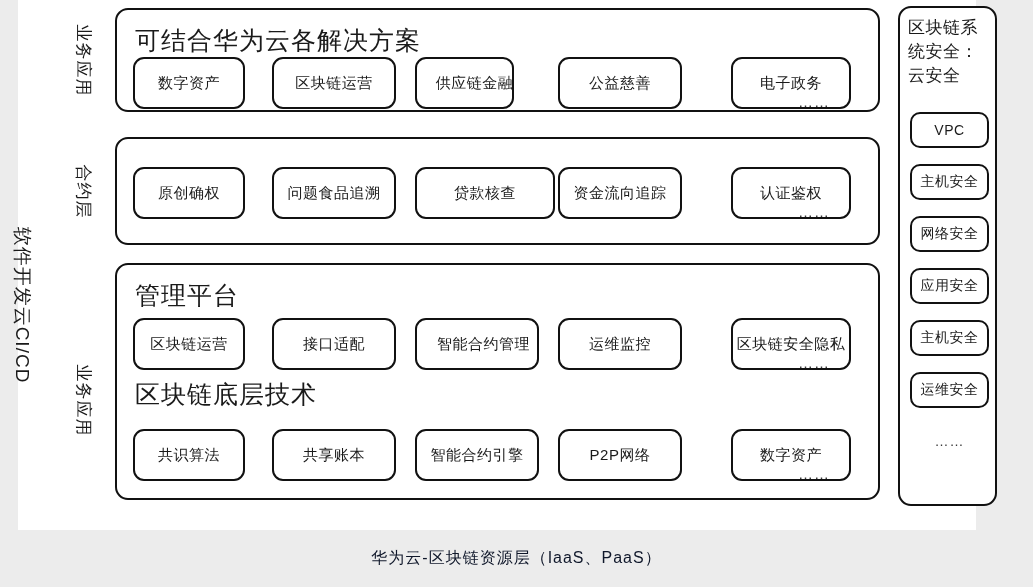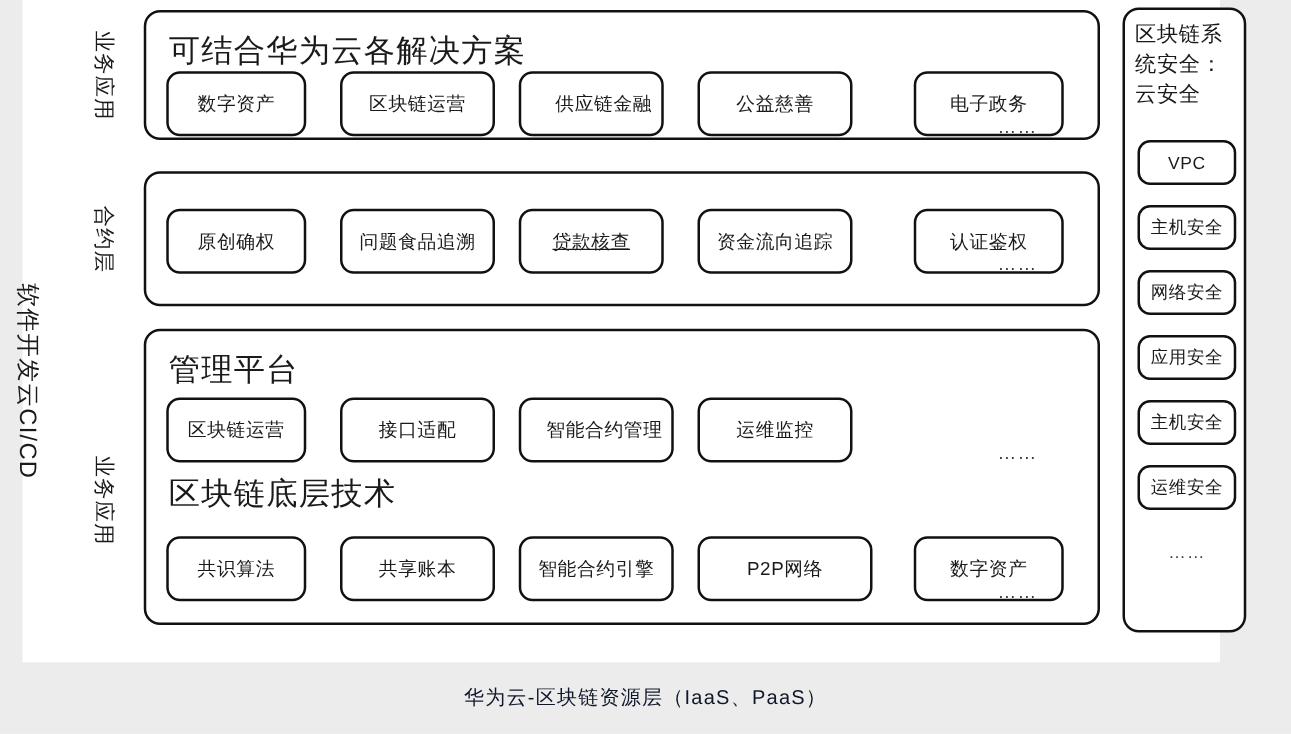--- a/index.html
+++ b/index.html
@@ -130,51 +130,52 @@
         <span>业务应用</span>
       </div>
     </div>
 
   <div class="maincol">
       <div class="panel" style="top: 8px; height: 104px;">
         <div class="panel-title" style="top: 14px;">可结合华为云各解决方案</div>
         <div class="chip-row" style="top: 47px;">
           <div class="chip" style="left: 16px; width: 112px;">数字资产</div>
           <div class="chip" style="left: 155px; width: 124px;">区块链运营</div>
-          <div class="chip" style="left: 298px; width: 116px; padding-left: 20px;">供应链金融</div>
+          <div class="chip" style="left: 298px; width: 99px; padding-left: 20px;">供应链金融</div>
           <div class="chip" style="left: 441px; width: 124px;">公益慈善</div>
           <div class="chip" style="left: 614px; width: 120px;">电子政务</div>
           <div class="dots" style="left: 681px; top: 36px;">……</div>
         </div>
       </div>
       <div class="panel" style="top: 137px; height: 108px;">
         <div class="chip-row" style="top: 28px;">
           <div class="chip" style="left: 16px; width: 112px;">原创确权</div>
           <div class="chip" style="left: 155px; width: 124px;">问题食品追溯</div>
-          <div class="chip" style="left: 298px; width: 116px; text-decoration: underline;">贷款核查</div>
+          <div class="chip" style="left: 298px; width: 140px;">贷款核查</div>
           <div class="chip" style="left: 441px; width: 124px;">资金流向追踪</div>
           <div class="chip" style="left: 614px; width: 120px;">认证鉴权</div>
           <div class="dots" style="left: 681px; top: 36px;">……</div>
         </div>
       </div>
       <div class="panel" style="top: 263px; height: 237px;">
         <div class="panel-title" style="top: 14px;">管理平台</div>
         <div class="panel-title" style="top: 113px;">区块链底层技术</div>
         <div class="chip-row" style="top: 53px;">
           <div class="chip" style="left: 16px; width: 112px;">区块链运营</div>
           <div class="chip" style="left: 155px; width: 124px;">接口适配</div>
           <div class="chip" style="left: 298px; width: 124px; padding-left: 13px;">智能合约管理</div>
           <div class="chip" style="left: 441px; width: 124px;">运维监控</div>
+          <div class="chip" style="left: 614px; width: 120px;">区块链安全隐私</div>
           <div class="dots" style="left: 681px; top: 36px;">……</div>
         </div>
         <div class="chip-row" style="top: 164px;">
           <div class="chip" style="left: 16px; width: 112px;">共识算法</div>
           <div class="chip" style="left: 155px; width: 124px;">共享账本</div>
           <div class="chip" style="left: 298px; width: 124px;">智能合约引擎</div>
-          <div class="chip" style="left: 441px; width: 140px;">P2P网络</div>
+          <div class="chip" style="left: 441px; width: 124px;">P2P网络</div>
           <div class="chip" style="left: 614px; width: 120px;">数字资产</div>
           <div class="dots" style="left: 681px; top: 36px;">……</div>
         </div>
       </div>
     </div>
 
   <div class="sec-panel">
     <div class="sec-title">区块链系统安全：云安全</div>
     <div class="sec-items">
         <div class="sec-chip" style="top: 104px;">VPC</div>

